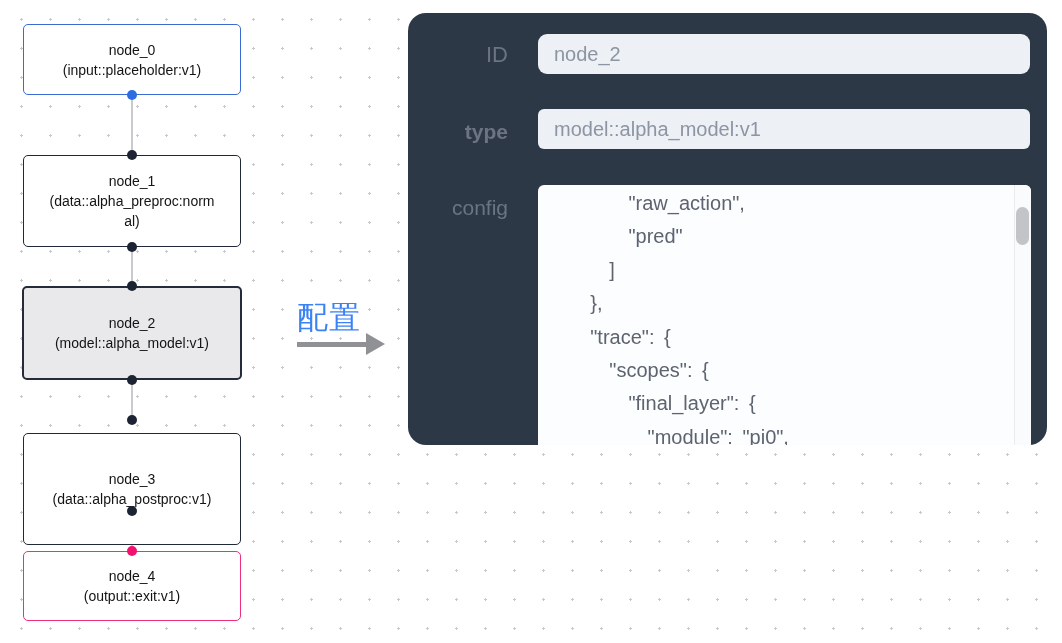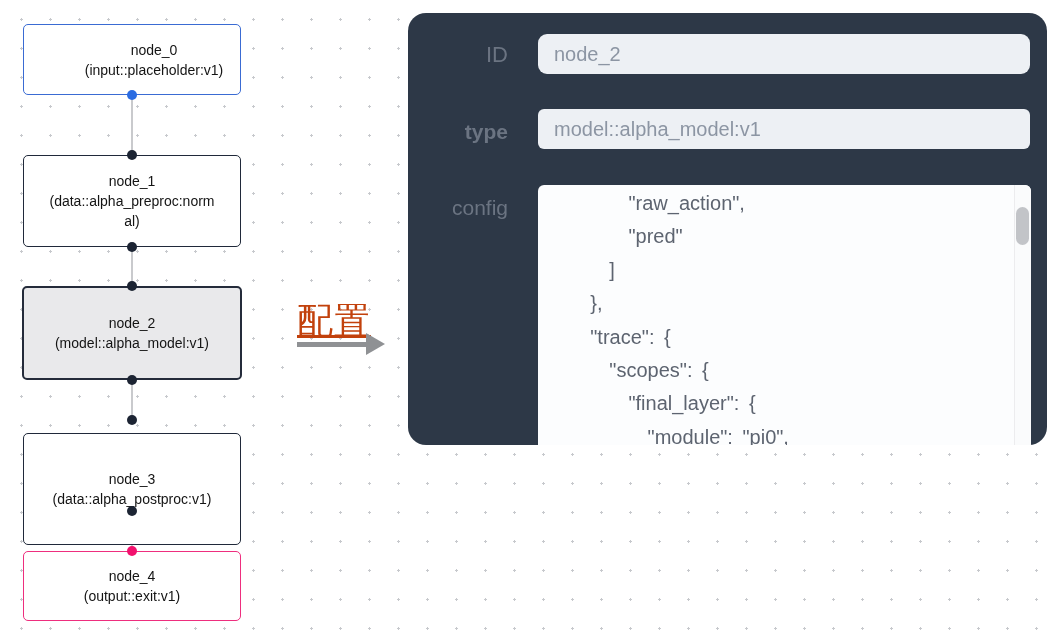--- a/index.html
+++ b/index.html
@@ -28,21 +28,21 @@
     z-index: 2;
   }
   .node .node-text {
     width: 172px;
     text-align: center;
     font-size: 14px;
     line-height: 20px;
     color: #141414;
     word-break: break-all;
   }
-  .node-0 { top: 24px;  height: 71px; border-color: #3a6bd3; justify-content: flex-end; }
+  .node-0 { top: 24px;  height: 71px; border-color: #3a6bd3; }
   .node-1 { top: 155px; height: 92px; }
   .node-2 { top: 286px; height: 94px; left: 22px; width: 220px;
             border-width: 2.5px; border-color: #242b3a; background: #e9e9eb; }
   .node-3 { top: 433px; height: 112px; }
   .node-4 { top: 551px; height: 70px; border-color: #ee2e7e; }
 
   .edge {
     position: absolute;
     left: 131px;
     width: 2px;
@@ -69,25 +69,24 @@
   .p1t { top: 150px; } .p1b { top: 242px; }
   .p2t { top: 281px; } .p2b { top: 375px; }
   .p3t { top: 415px; } .p3b { top: 506px; }
   .p4t { top: 546px; }
 
   
   .arrow-label {
     position: absolute;
     left: 297px;
     top: 297px;
-    font-size: 36px;
-    color: #c2410c;
+    font-size: 31px;
+    color: #3b82f6;
     letter-spacing: 1px;
     z-index: 2;
-    text-decoration: underline;
   }
   .arrow-shaft {
     position: absolute;
     left: 297px;
     top: 342px;
     width: 71px;
     height: 5px;
     background: #8f9194;
     z-index: 2;
   }

